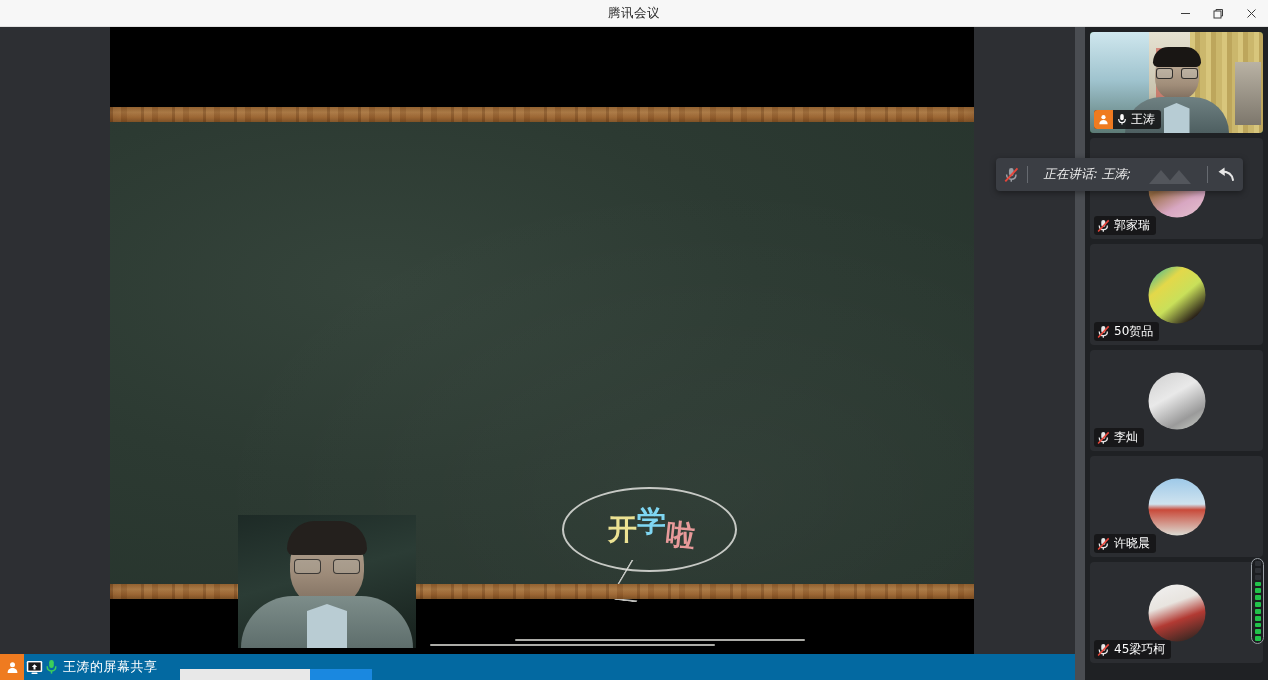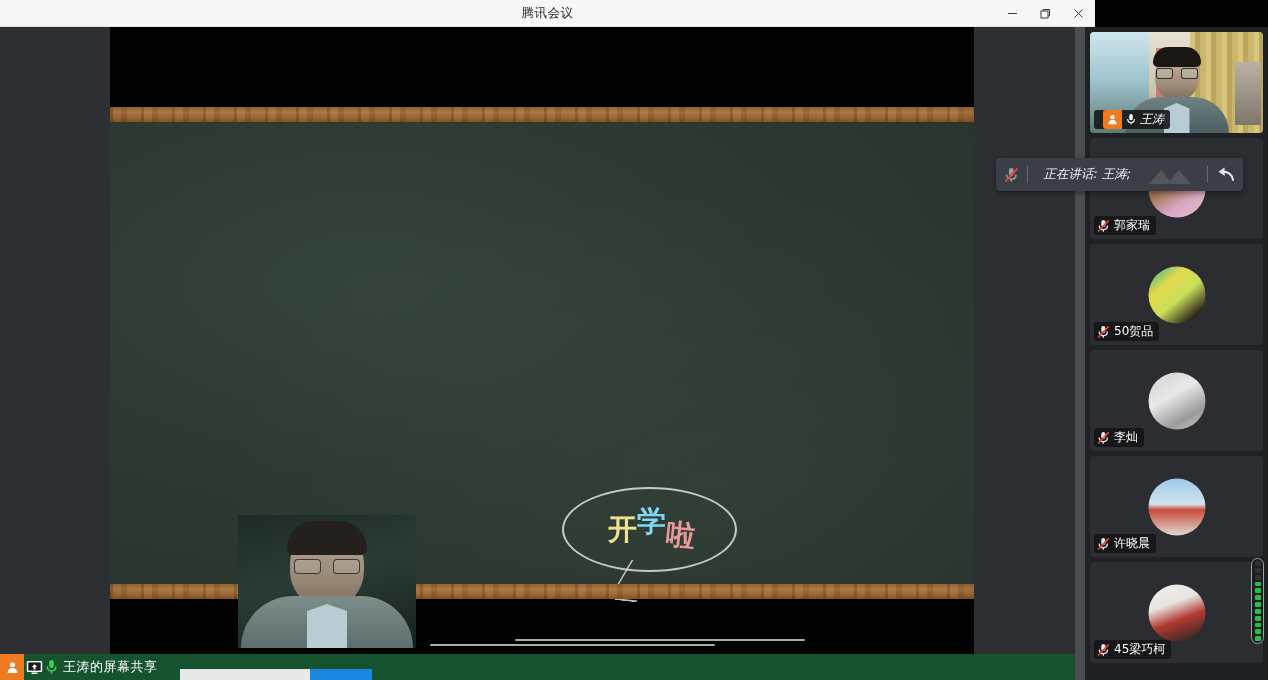--- a/index.html
+++ b/index.html
@@ -7,21 +7,21 @@
     width: 1268px; height: 680px;
     overflow: hidden;
     background: #000;
     font-family: "DejaVu Sans", "Liberation Sans", sans-serif;
   }
 
   #app { position: relative; width: 1268px; height: 680px; background: #000; }
 
   
   .titlebar {
-    position: absolute; top: 0; left: 0; width: 1095px; height: 27px;
+    position: absolute; top: 0; left: 0; width: 1268px; height: 27px;
     background: #f7f7f7; border-bottom: 1px solid #e2e2e2;
     display: flex; align-items: center; justify-content: center;
   }
   .titlebar-title {
     font-size: 12.5px; color: #2a2a2a; letter-spacing: .5px;
   }
   .win-controls {
     position: absolute; right: 0; top: 0; height: 27px;
     display: flex; align-items: center;
   }
@@ -145,21 +145,21 @@
   }
   .pip-shirt {
     position: absolute; left: 50%; bottom: 0; transform: translateX(-50%);
     width: 40px; height: 44px; background: #b9ccd3;
     clip-path: polygon(50% 0, 100% 16%, 100% 100%, 0 100%, 0 16%);
   }
 
   
   .share-banner {
     position: absolute; left: 0; bottom: 0; width: 1080px; height: 26px;
-    background: #14532d; display: flex; align-items: center; gap: 2px;
+    background: #0369a1; display: flex; align-items: center; gap: 2px;
     padding-left: 0;
   }
   .host-chip {
     width: 24px; height: 26px; background: #ef7b20;
     display: flex; align-items: center; justify-content: center;
   }
   .banner-ic { display: flex; align-items: center; justify-content: center; }
   .share-banner-text {
     font-size: 13px; color: #ffffff; margin-left: 3px; letter-spacing: .5px;
   }
@@ -253,21 +253,21 @@
   .av-c { background: linear-gradient(150deg,#cfcfcf 0%,#e9e9e9 40%,#9a9a9a 75%,#cfd3cc 100%); }
   .av-d { background: linear-gradient(180deg,#9ec9e8 0%,#cfe3ef 45%,#c94a3a 55%,#dcdcd4 100%); }
   .av-e { background: linear-gradient(160deg,#f2f2f2 0%,#e8e4df 35%,#b23a33 60%,#2b2520 95%); }
 
   
   .nameplate {
     position: absolute; left: 4px; bottom: 4px; height: 19px;
     display: flex; align-items: center; gap: 4px;
     background: rgba(20,20,22,.88); border-radius: 3px; padding: 0 6px 0 3px;
   }
-  .nameplate.host { padding-left: 9px; font-style: italic; }
+  .nameplate.host { padding-left: 0; }
   .np-host {
     width: 19px; height: 19px; background: #ef7b20;
     display: flex; align-items: center; justify-content: center;
     border-radius: 3px 0 0 3px;
   }
   .np-name { font-size: 12px; color: #fff; white-space: nowrap; }
 
   
   .speak-toast {
     position: absolute; right: 25px; top: 131px; height: 33px;

